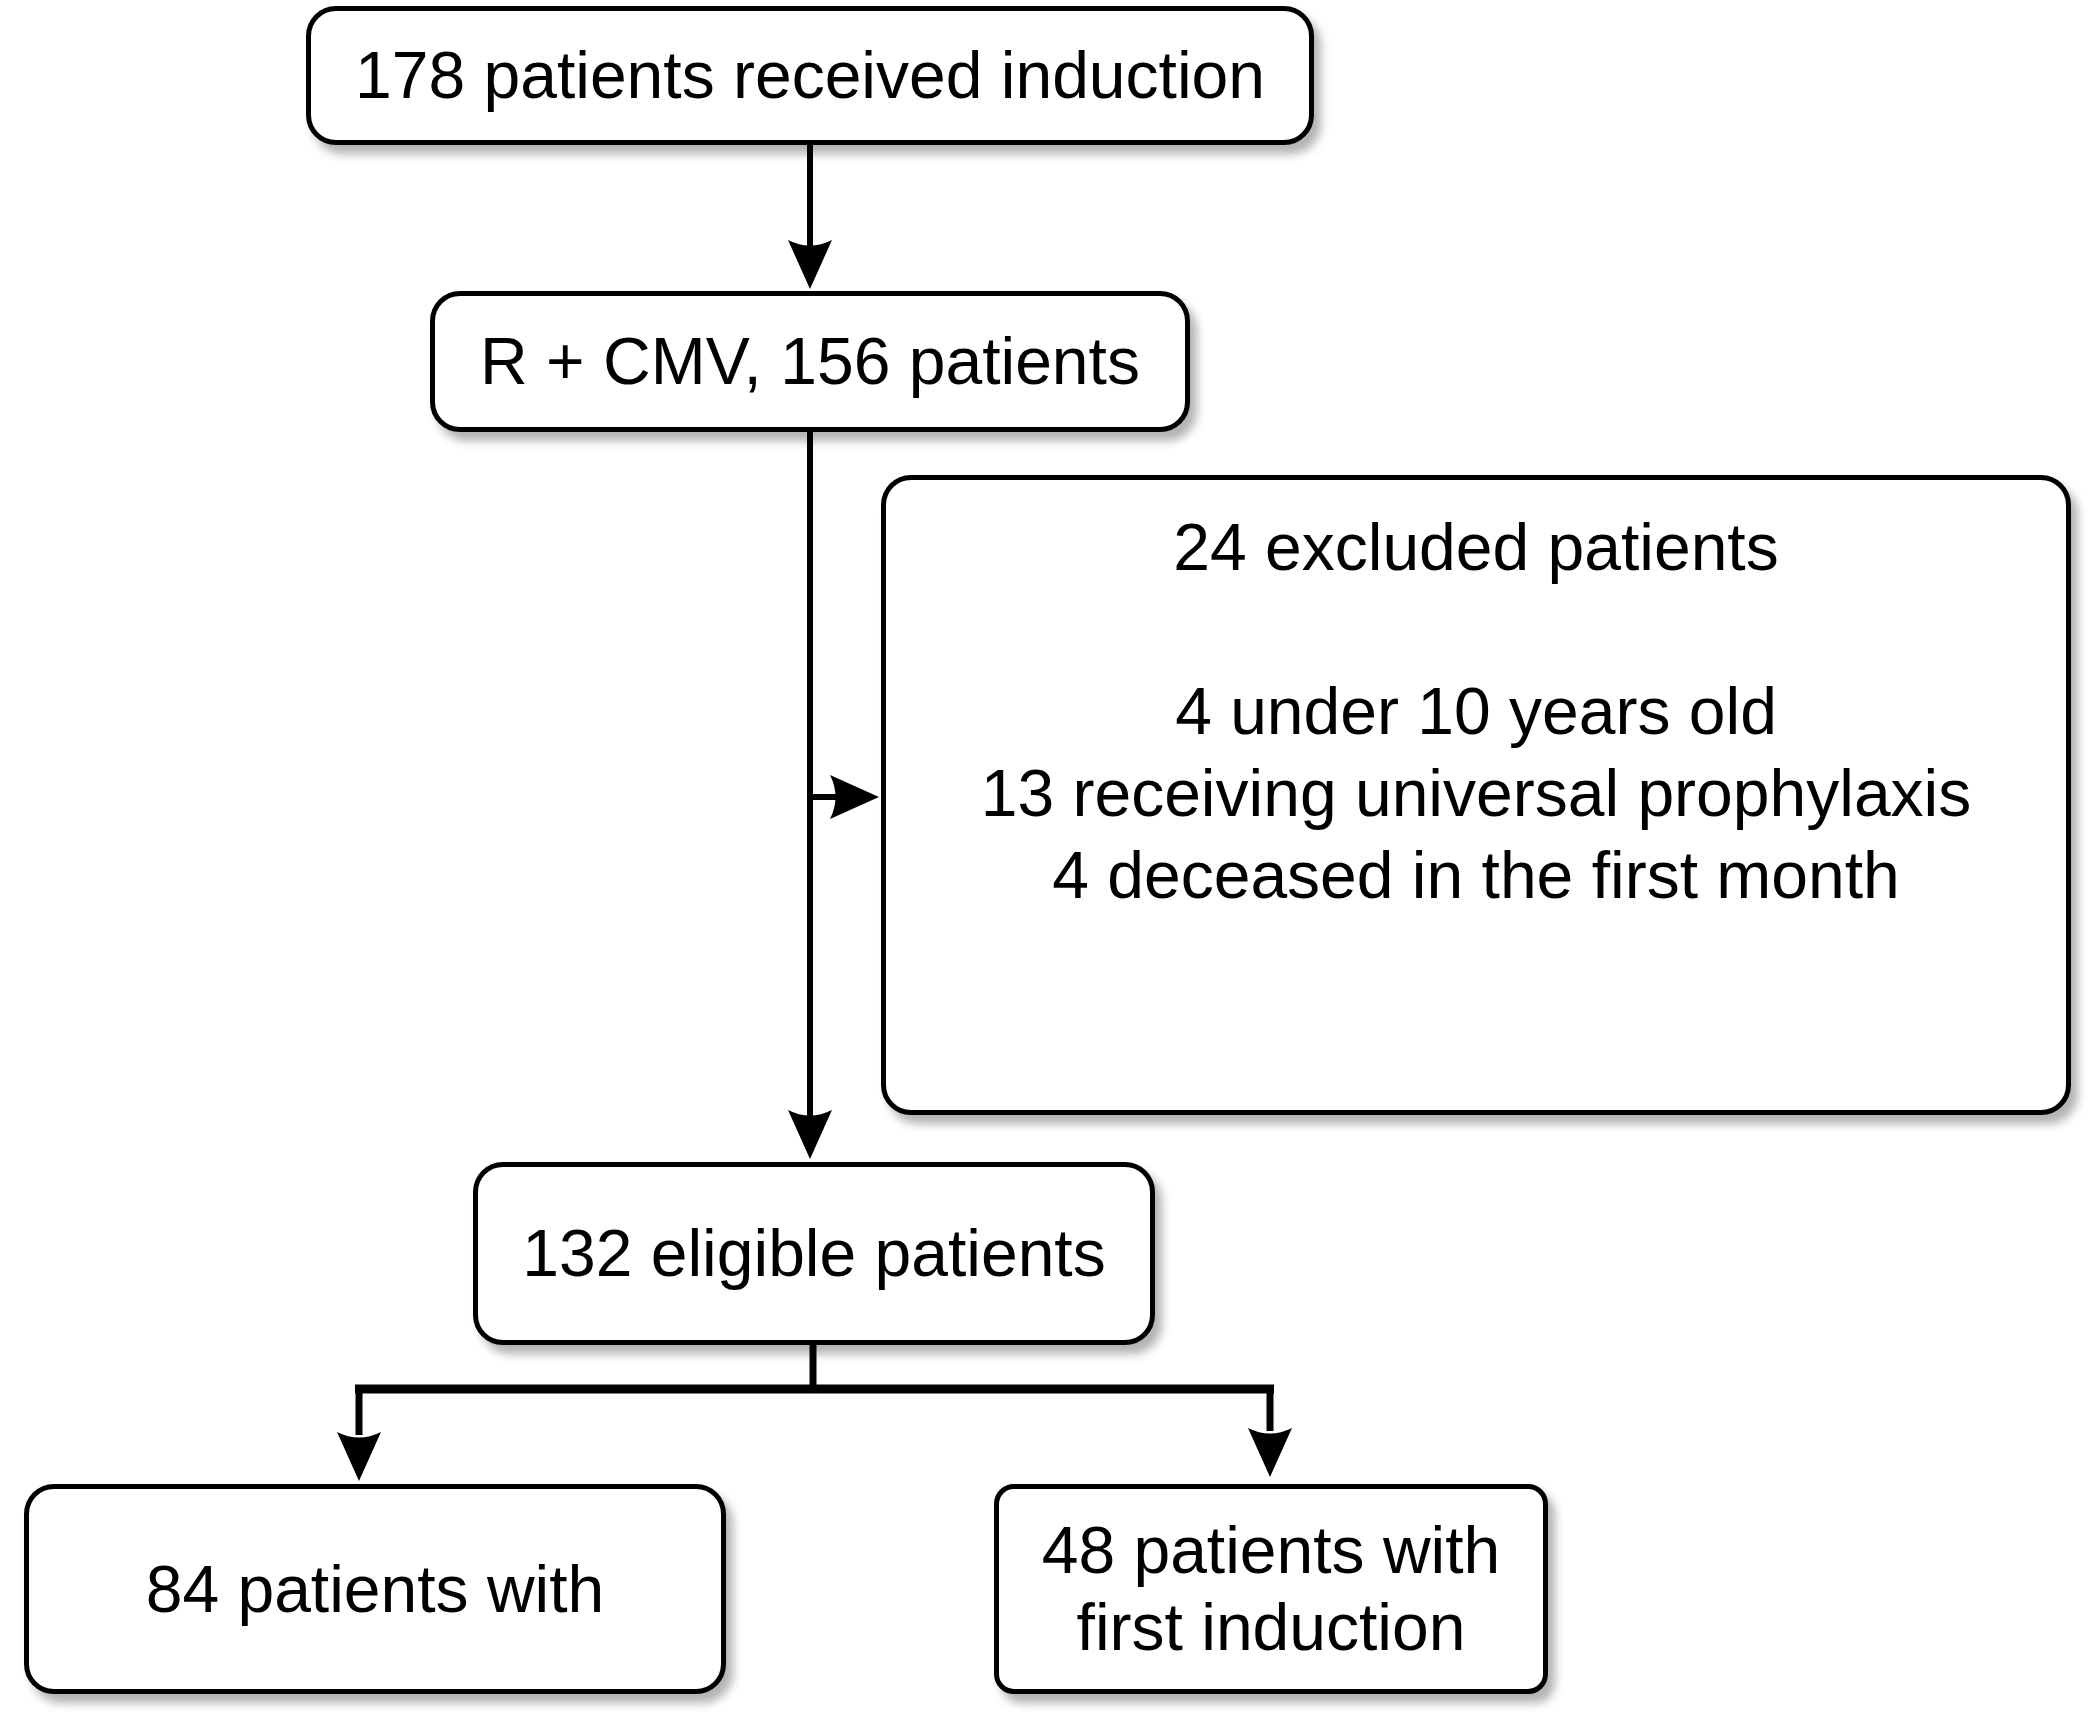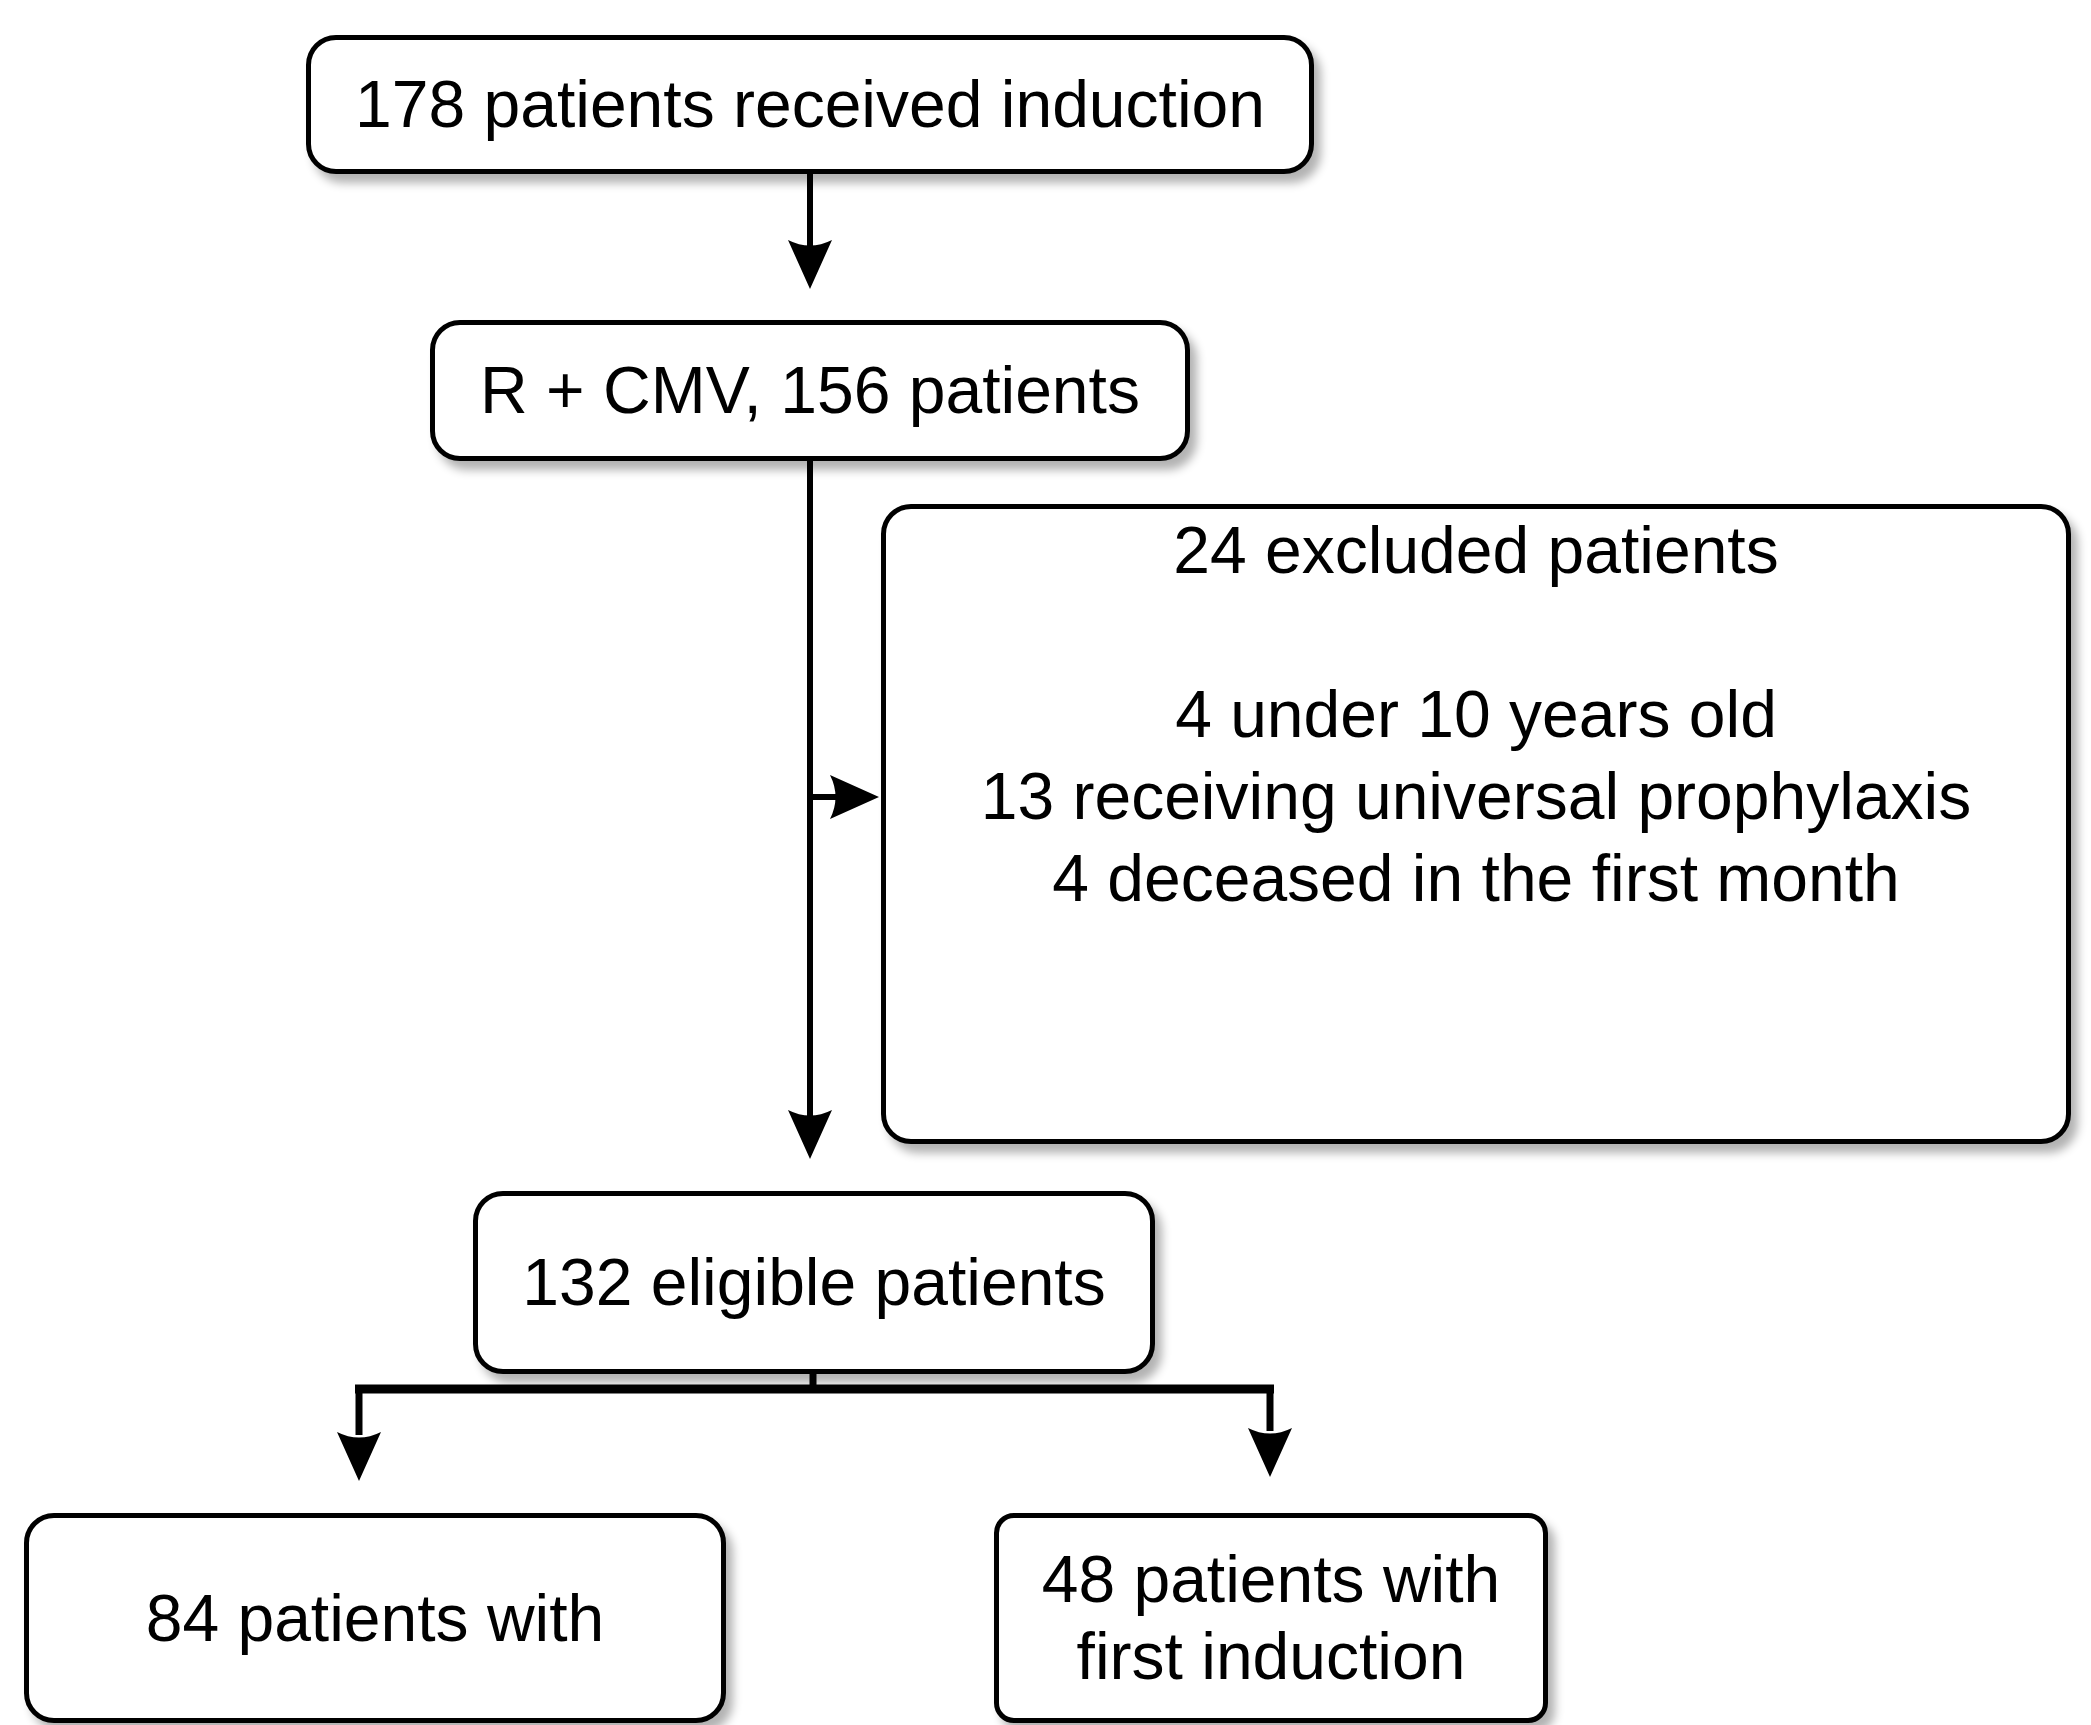--- a/index.html
+++ b/index.html
@@ -30,26 +30,25 @@
     border: 5px solid #000000;
     border-radius: 30px;
     box-shadow: 7px 9px 10px rgba(0,0,0,0.30);
     display: flex;
     flex-direction: column;
     align-items: center;
     justify-content: center;
     text-align: center;
     font-size: 66px;
     line-height: 77px;
-    margin-top: 29px;
   }
   .node-received    { left: 306px;  top: 6px;    width: 1008px; height: 139px; }
   .node-rcmv        { left: 430px;  top: 291px;  width: 760px;  height: 141px; }
   .node-excluded    { left: 881px;  top: 475px;  width: 1190px; height: 640px;
-                      justify-content: flex-start; line-height: 82px; }
+                      justify-content: flex-start; padding-top: 26px; line-height: 82px; }
   .node-eligible    { left: 473px;  top: 1162px; width: 682px;  height: 183px; }
   .node-basiliximab { left: 24px;    top: 1484px; width: 702px;  height: 210px; }
   .node-ratg        { left: 994px;  top: 1484px; width: 554px;  height: 210px; border-radius: 20px; }
   .line { white-space: nowrap; }
   .spacer-line { height: 82px; }
 </style>
 </head>
 <body>
 
 <div class="canvas">

